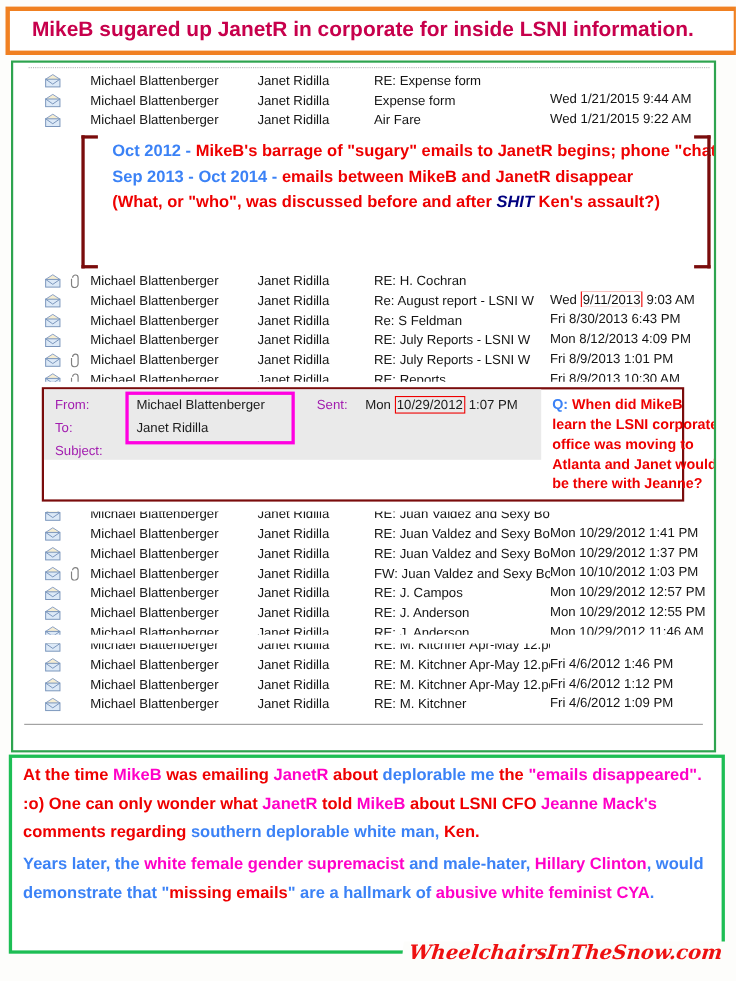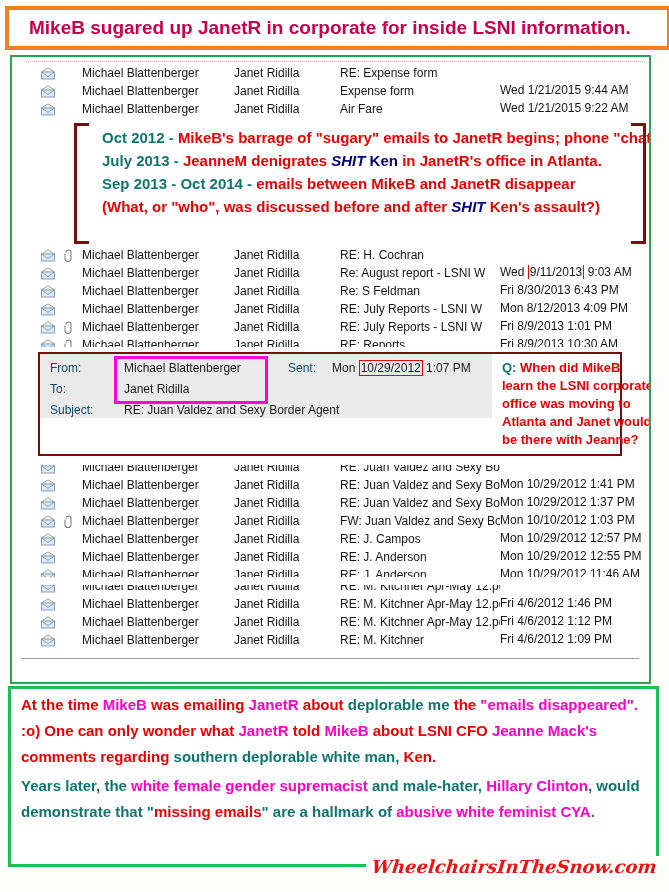--- a/index.html
+++ b/index.html
@@ -43,42 +43,42 @@
   .bracket{position:absolute;top:0;bottom:0;width:12px;}
   .bracket-left{left:62px;border-left:3px solid #7a0c0c;border-top:3px solid #7a0c0c;border-bottom:3px solid #7a0c0c;}
   .bracket-right{right:3px;border-right:3px solid #7a0c0c;border-top:3px solid #7a0c0c;border-bottom:3px solid #7a0c0c;}
   .note-line{font-size:15px;font-weight:bold;line-height:23px;white-space:nowrap;}
   
   .pane{
     position:relative;margin:5px 0 0 26px;width:580px;height:100px;
     border:2px solid #7a0c0c;background:#ffffff;
   }
   .pane-header{position:absolute;left:0;top:0;width:452px;height:64px;background:#eaeaea;}
-  .pane-label{position:absolute;font-size:12px;color:#0c4a6e;}
+  .pane-label{position:absolute;font-size:12px;color:#a21caf;}
   .pane-value{position:absolute;font-size:12px;color:#1a1a1a;white-space:nowrap;}
   .magenta-box{position:absolute;left:74px;top:2px;width:148px;height:42px;border:3px solid #ff00e1;}
   .pane-body{position:absolute;left:8px;top:66px;width:428px;height:26px;background:#ffffff;border:1px solid #b0b0b0;}
   .pane-body-text{font-size:13px;color:#111;padding:5px 0 0 10px;}
   .q-note{position:absolute;left:462px;top:5px;width:152px;font-size:13px;font-weight:bold;line-height:18px;}
   
   .commentary{
     position:absolute;left:8px;top:686px;width:625px;height:168px;
     border:3px solid #1dbe54;background:#ffffff;padding:3px 10px 4px 10px;overflow:hidden;
   }
   .commentary p{margin:0;font-size:15px;font-weight:bold;line-height:26px;}
   .commentary p + p{margin-top:3px;}
   
   .watermark{
     position:absolute;right:6px;top:856px;padding:0 6px;background:#fdfdfb;
     font-family:"DejaVu Serif",serif;font-style:italic;font-weight:bold;
     font-size:18px;color:#ee1111;transform:skewX(-6deg);
   }
   
   .seg-red{color:#ee0000;}
-  .seg-blue{color:#0f766e;}
+  .seg-blue{color:#3b82f6;}
   .seg-navy{color:#000080;}
   .seg-navyi{color:#000080;font-style:italic;}
   .seg-magenta{color:#ff00c8;}
   
   .env{display:block;}
 </style>
 </head>
 <body>
 
 <div class="banner">
@@ -146,21 +146,20 @@
     <span class="date-cell">Mon <span class="boxed-date">10/6/2014</span> 4:12 PM</span>
   </div>
       </div>
   </div>
 
   <div class="timeline">
     <div class="bracket bracket-left"></div>
     <div class="bracket bracket-right"></div>
     <div>
         <div class="note-line"><span class="seg-blue">Oct 2012 - </span><span class="seg-red">MikeB's barrage of "sugary" emails to JanetR begins; phone "chats".</span></div>
-        <div class="note-line"><span class="seg-blue">July 2013 - </span><span class="seg-red">JeanneM denigrates </span><span class="seg-navyi">SHIT</span><span class="seg-navy"> Ken</span><span class="seg-red"> in JanetR's office  in Atlanta.</span></div>
         <div class="note-line"><span class="seg-blue">Sep 2013 - Oct 2014 - </span><span class="seg-red">emails between MikeB and JanetR disappear</span></div>
         <div class="note-line"><span class="seg-red">(What, or "who", was discussed before and after </span><span class="seg-navyi">SHIT</span><span class="seg-red"> Ken's assault?)</span></div>
       </div>
   </div>
 
   <div class="rows-clip sec2">
     <div class="rows-inner">
         <div class="email-row">
     <span class="icon-cell">
       <svg class="env" width="16" height="13" viewBox="0 0 16 13">
@@ -272,21 +271,20 @@
       </div>
   </div>
 
   <div class="pane">
     <div class="pane-header"></div>
     <span class="pane-label" style="left:10px;top:7px">From:</span>
     <span class="pane-label" style="left:10px;top:28px">To:</span>
     <span class="pane-label" style="left:10px;top:49px">Subject:</span>
     <span class="pane-value" style="left:84px;top:7px">Michael Blattenberger</span>
     <span class="pane-value" style="left:84px;top:28px">Janet Ridilla</span>
-    <span class="pane-value" style="left:84px;top:49px">RE: Juan Valdez and Sexy Border Agent</span>
     <span class="pane-label" style="left:248px;top:7px">Sent:</span>
     <span class="pane-value" style="left:292px;top:7px"><span>Mon </span><span class="boxed-date">10/29/2012</span><span> 1:07 PM</span></span>
     <div class="magenta-box"></div>
     <div class="q-note"><span class="seg-blue">Q:</span><span class="seg-red"> When did MikeB learn the LSNI corporate office was moving to Atlanta and Janet would be there with Jeanne?</span></div>
   </div>
 
   <div class="rows-clip sec3">
     <div class="rows-inner">
         <div class="email-row">
     <span class="icon-cell">

